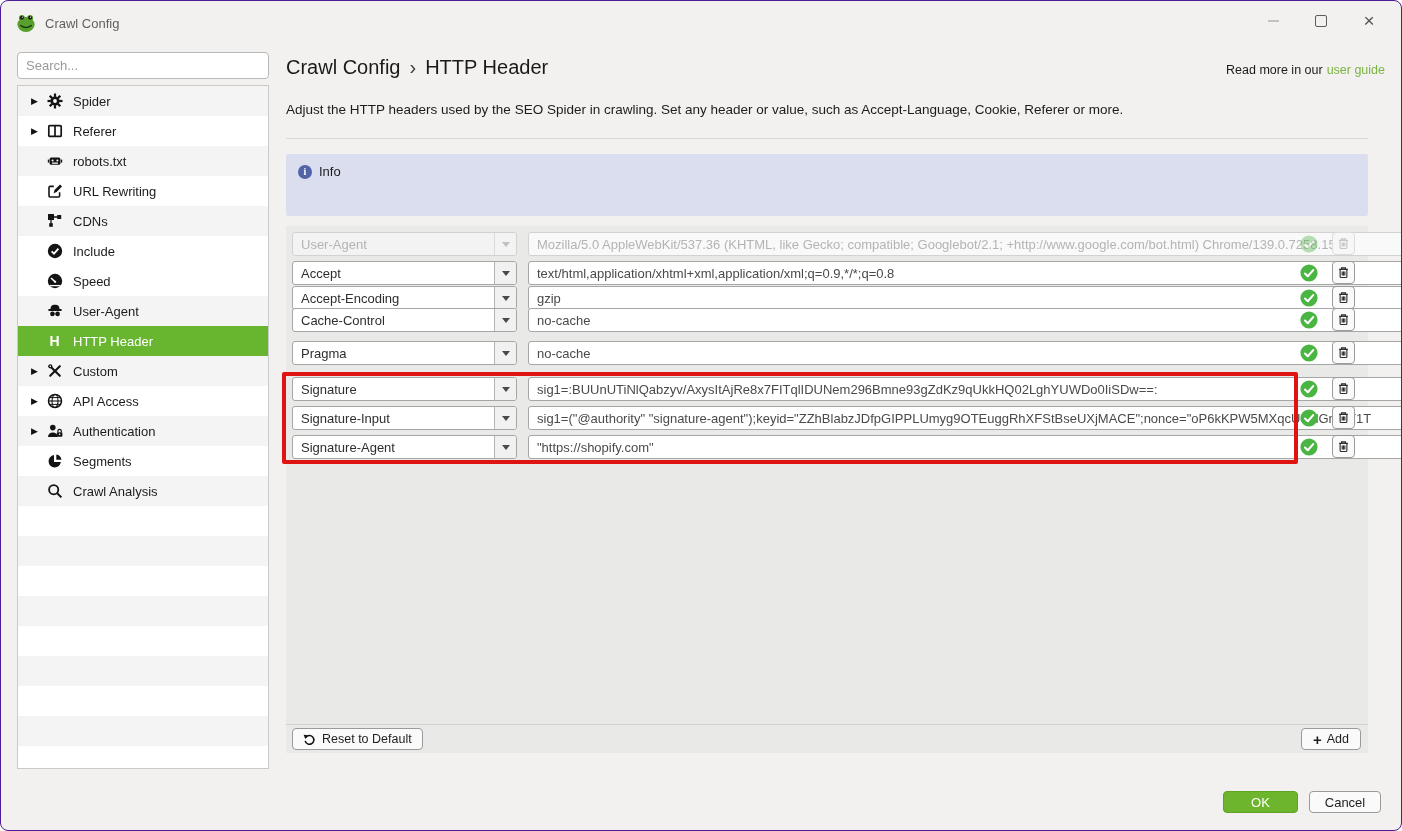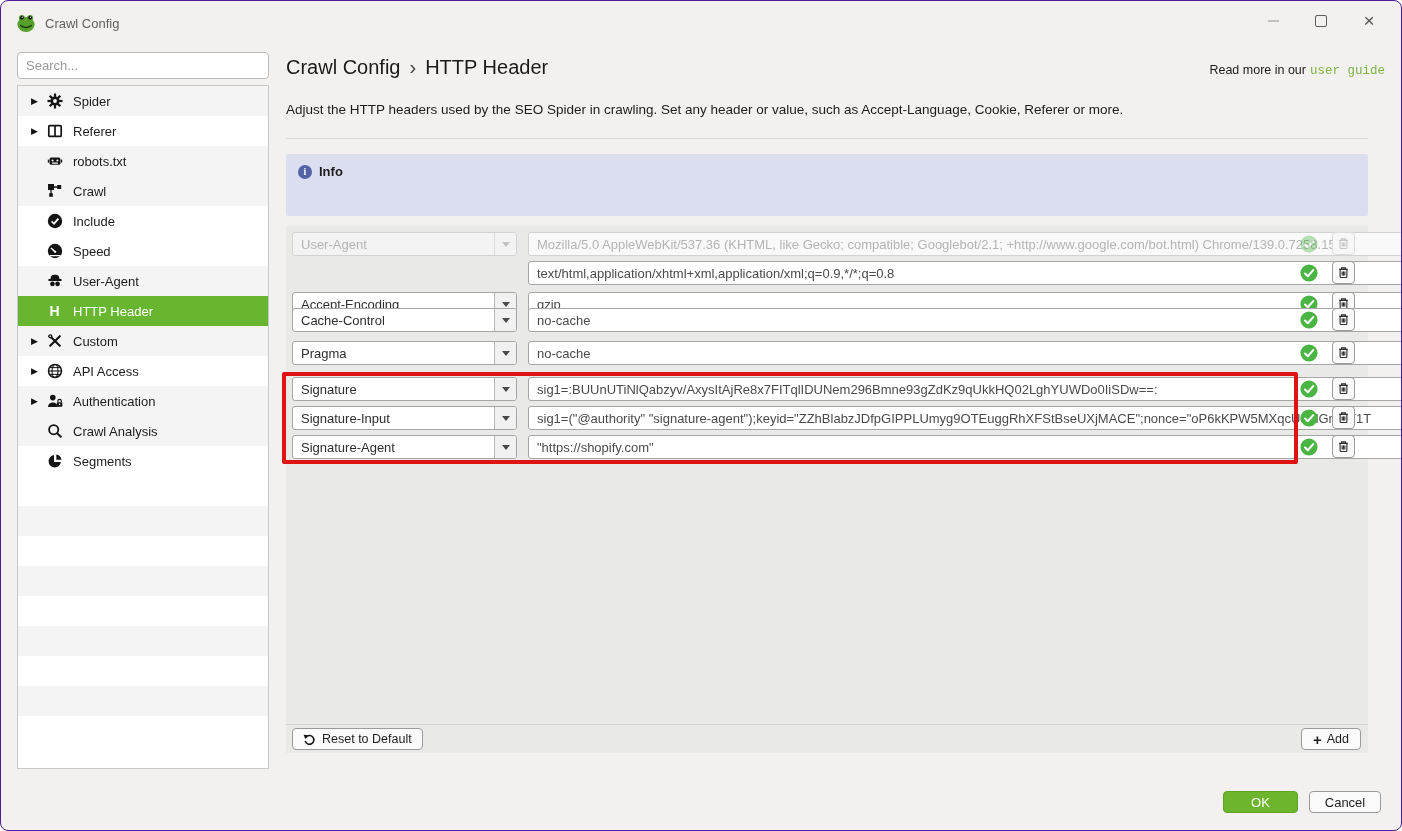--- a/index.html
+++ b/index.html
@@ -40,28 +40,28 @@
   .arr{width:15px;margin-left:13px;font-size:9px;color:#111;flex:none;}
   .trow.selected .arr{color:#fff;}
   .ticon{width:17px;height:17px;margin-right:10px;display:flex;align-items:center;justify-content:center;flex:none;}
   .ticon svg{width:16px;height:16px;display:block;}
   .hletter{font-weight:bold;font-size:14px;color:#fff;}
   .tlabel{white-space:nowrap;}
   
   .breadcrumb{position:absolute;left:285px;top:55px;font-size:20px;color:#1a1a1a;}
   .breadcrumb .sep{margin:0 9px;color:#3c3c3c;}
   .readmore{position:absolute;top:62px;right:16px;font-size:12.5px;color:#1b1b1b;}
-  .readmore a{color:#7cb342;text-decoration:none;margin-left:4px;cursor:pointer;font-family:Liberation Mono, monospace;}
+  .readmore a{color:#7cb342;text-decoration:none;margin-left:4px;cursor:pointer;}
   .desc{position:absolute;left:285px;top:101px;font-size:13.5px;color:#1c1c1c;}
   .hdivider{position:absolute;left:285px;top:137px;width:1082px;height:1px;background:#d8d8d6;}
   
   .infobox{position:absolute;left:285px;top:153px;width:1082px;height:62px;background:#dbdeef;border-radius:2px;box-sizing:border-box;padding:10px 12px;}
   .info-head{display:flex;align-items:center;gap:7px;}
   .info-ico{width:14px;height:14px;border-radius:50%;background:#5263a8;color:#fff;font-size:10px;font-weight:bold;display:flex;align-items:center;justify-content:center;font-family:"Liberation Serif","DejaVu Serif",serif;}
-  .info-title{font-size:13px;font-weight:bold;color:#1c1c1c;}
+  .info-title{font-size:13px;font-weight:normal;color:#1c1c1c;}
   .info-text{margin-top:8px;font-size:13px;color:#1c1c1c;}
   
   .panel{position:absolute;left:285px;top:225px;width:1082px;height:527px;background:#e9e9e8;}
   .rows{position:absolute;inset:0;}
   .hrow{position:absolute;left:0;width:100%;height:25px;}
   .dd{position:absolute;left:6px;top:0;width:225px;height:24px;box-sizing:border-box;background:#fff;border:1px solid #a6a6a6;border-radius:3px;display:flex;align-items:center;cursor:pointer;}
   .dd-label{flex:1;padding-left:8px;font-size:13px;color:#2e2e2e;white-space:nowrap;overflow:hidden;}
   .dd-arrowbox{width:21px;align-self:stretch;border-left:1px solid #b5b5b5;background:#f1f1f1;display:flex;align-items:center;justify-content:center;border-radius:0 2px 2px 0;}
   .dd-caret{width:0;height:0;border-left:4px solid transparent;border-right:4px solid transparent;border-top:5px solid #4a4a4a;}
   .val{position:absolute;left:242px;top:0;width:1004px;height:24px;box-sizing:border-box;border:1px solid #a6a6a6;border-radius:3px;background:#fff;padding:0 8px;font-size:13px;color:#4a4a4a;font-family:inherit;outline:none;white-space:nowrap;overflow:hidden;}
@@ -157,34 +157,44 @@
             <rect x="2.6" y="4.4" width="10.8" height="7.4" rx="1.6" fill="#141414"></rect>
             <rect x="0.8" y="6.6" width="1.4" height="3" fill="#141414"></rect>
             <rect x="13.8" y="6.6" width="1.4" height="3" fill="#141414"></rect>
             <circle cx="5.6" cy="7.4" r="1" fill="#fff"></circle>
             <circle cx="10.4" cy="7.4" r="1" fill="#fff"></circle>
             <rect x="5" y="9.6" width="6" height="1.1" rx="0.5" fill="#fff"></rect>
           </svg>
         </span>
         <span class="tlabel">robots.txt</span>
       </div>
+      <div class="trow">
+        <span class="arr"></span>
+        <span class="ticon">
+          <svg viewBox="0 0 16 16">
+            <path d="M12.6 9.3V13a1 1 0 0 1-1 1H3a1 1 0 0 1-1-1V4.4a1 1 0 0 1 1-1h3.8" fill="none" stroke="#141414" stroke-width="1.6"></path>
+            <path d="M6.6 10.2 7.5 7 13 1.5 15 3.5 9.6 9z" fill="#141414"></path>
+          </svg>
+        </span>
+        <span class="tlabel">URL Rewriting</span>
+      </div>
       <div class="trow alt">
         <span class="arr"></span>
         <span class="ticon">
           <svg viewBox="0 0 16 16">
             <g stroke="#141414" stroke-width="1.3">
               <line x1="4" y1="4" x2="12" y2="4"></line>
               <line x1="4" y1="4" x2="4" y2="12"></line>
             </g>
             <rect x="1" y="1" width="6" height="6" fill="#141414"></rect>
             <rect x="10.2" y="2" width="4" height="4" fill="#141414"></rect>
             <rect x="2.2" y="10.2" width="3.6" height="3.6" fill="#141414"></rect>
           </svg>
         </span>
-        <span class="tlabel">Crawl</span>
+        <span class="tlabel">CDNs</span>
       </div>
       <div class="trow">
         <span class="arr"></span>
         <span class="ticon">
           <svg viewBox="0 0 16 16">
             <circle cx="8" cy="8" r="7.2" fill="#141414"></circle>
             <polyline points="4.6,8.3 7,10.6 11.4,5.6" fill="none" stroke="#fff" stroke-width="1.8"></polyline>
           </svg>
         </span>
         <span class="tlabel">Include</span>
@@ -253,39 +263,39 @@
           <svg viewBox="0 0 16 16">
             <circle cx="5.8" cy="4.6" r="2.8" fill="#141414"></circle>
             <path d="M1 14c0-3 2-4.6 4.8-4.6S10.6 11 10.6 14z" fill="#141414"></path>
             <rect x="9.8" y="9.2" width="5.6" height="4.6" rx="0.8" fill="#141414"></rect>
             <path d="M10.9 9.2V8a1.7 1.7 0 0 1 3.4 0v1.2" fill="none" stroke="#141414" stroke-width="1.2"></path>
             <circle cx="12.6" cy="11.3" r="0.8" fill="#fff"></circle>
           </svg>
         </span>
         <span class="tlabel">Authentication</span>
       </div>
+      <div class="trow">
+        <span class="arr"></span>
+        <span class="ticon">
+          <svg viewBox="0 0 16 16">
+            <path d="M7 2.1A6.2 6.2 0 1 0 13.9 9H7z" fill="#141414"></path>
+            <path d="M9.3 1.5a6.2 6.2 0 0 1 5.2 5.2H9.3z" fill="#141414"></path>
+          </svg>
+        </span>
+        <span class="tlabel">Segments</span>
+      </div>
       <div class="trow alt">
         <span class="arr"></span>
         <span class="ticon">
           <svg viewBox="0 0 16 16" fill="none" stroke="#141414">
             <circle cx="6.7" cy="6.7" r="4.6" stroke-width="1.8"></circle>
             <line x1="10.2" y1="10.2" x2="14.4" y2="14.4" stroke-width="2"></line>
           </svg>
         </span>
         <span class="tlabel">Crawl Analysis</span>
-      </div>
-      <div class="trow">
-        <span class="arr"></span>
-        <span class="ticon">
-          <svg viewBox="0 0 16 16">
-            <path d="M7 2.1A6.2 6.2 0 1 0 13.9 9H7z" fill="#141414"></path>
-            <path d="M9.3 1.5a6.2 6.2 0 0 1 5.2 5.2H9.3z" fill="#141414"></path>
-          </svg>
-        </span>
-        <span class="tlabel">Segments</span>
       </div>
       <div class="trow"></div>
       <div class="trow alt"></div>
       <div class="trow"></div>
       <div class="trow alt"></div>
       <div class="trow"></div>
       <div class="trow alt"></div>
       <div class="trow"></div>
       <div class="trow alt"></div>
     </div>
@@ -327,39 +337,45 @@
               <line x1="3.2" y1="4.6" x2="12.8" y2="4.6"></line>
               <path d="M5.9 4.4V3h4.2v1.4"></path>
               <rect x="4.4" y="4.6" width="7.2" height="8.7" rx="1"></rect>
               <line x1="6.6" y1="6.8" x2="6.6" y2="11.3"></line>
               <line x1="8" y1="6.8" x2="8" y2="11.3"></line>
               <line x1="9.4" y1="6.8" x2="9.4" y2="11.3"></line>
             </svg>
           </button>
         </div>
         <div class="hrow" style="top: 35px;">
+          <div class="dd">
+            <span class="dd-label">Accept</span>
+            <span class="dd-arrowbox">
+              <span class="dd-caret"></span>
+            </span>
+          </div>
           <input class="val" spellcheck="false" value="text/html,application/xhtml+xml,application/xml;q=0.9,*/*;q=0.8" style="">
           <span class="check">
             <svg viewBox="0 0 18 18">
               <circle cx="9" cy="9" r="8.6" fill="#4bb543"></circle>
               <polyline points="5,9.5 7.8,12.2 13.2,6.1" fill="none" stroke="#fff" stroke-width="2.1" stroke-linecap="round" stroke-linejoin="round"></polyline>
             </svg>
           </span>
           <button class="trash">
             <svg viewBox="0 0 16 16" fill="none" stroke="#2e2e2e" stroke-width="1.2">
               <line x1="3.2" y1="4.6" x2="12.8" y2="4.6"></line>
               <path d="M5.9 4.4V3h4.2v1.4"></path>
               <rect x="4.4" y="4.6" width="7.2" height="8.7" rx="1"></rect>
               <line x1="6.6" y1="6.8" x2="6.6" y2="11.3"></line>
               <line x1="8" y1="6.8" x2="8" y2="11.3"></line>
               <line x1="9.4" y1="6.8" x2="9.4" y2="11.3"></line>
             </svg>
           </button>
         </div>
-        <div class="hrow" style="top: 66px;">
+        <div class="hrow" style="top: 60px;">
           <div class="dd">
             <span class="dd-label">Accept-Encoding</span>
             <span class="dd-arrowbox">
               <span class="dd-caret"></span>
             </span>
           </div>
           <input class="val" spellcheck="false" value="gzip" style="">
           <span class="check">
             <svg viewBox="0 0 18 18">
               <circle cx="9" cy="9" r="8.6" fill="#4bb543"></circle>

